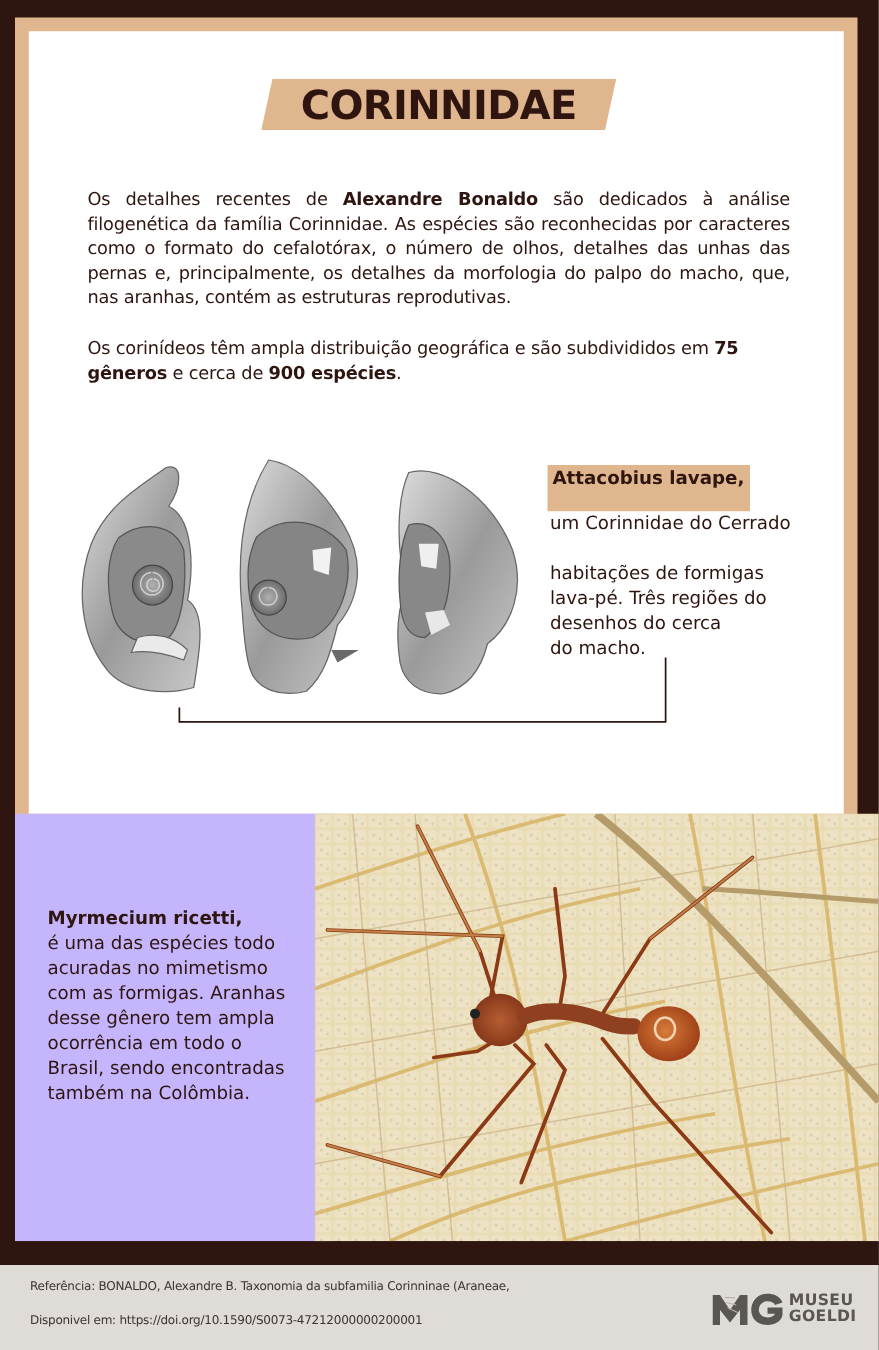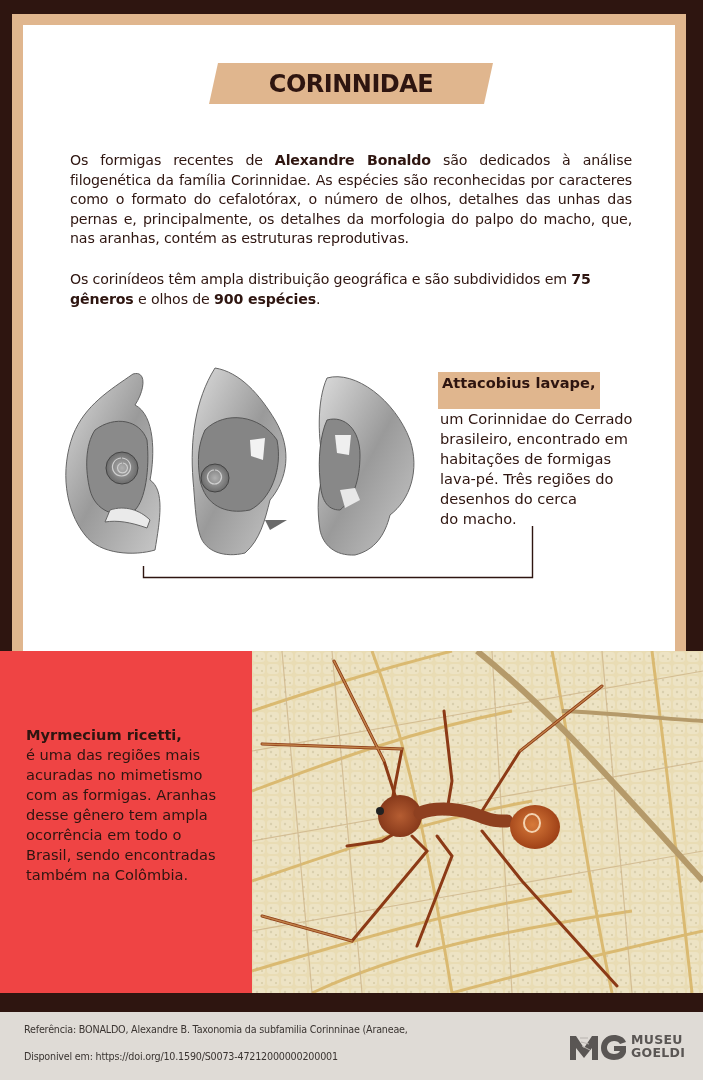--- a/index.html
+++ b/index.html
@@ -1,31 +1,31 @@
 <!DOCTYPE html>
 <html><head>
 <meta charset="utf-8">
 <style>
   html, body { margin: 0; padding: 0; }
   body { width: 703px; height: 1080px; position: relative; overflow: hidden; background: #2e1510; font-family: "DejaVu Sans", sans-serif; color: #2e1510; }
   .frame-tan { position: absolute; left: 12px; top: 14px; width: 674px; height: 651px; background: #e0b68e; }
   .panel-white { position: absolute; left: 23px; top: 25px; width: 652px; height: 626px; background: #ffffff; }
   .title-banner { position: absolute; left: 209px; top: 63px; width: 284px; height: 41px; }
   .title-banner svg { position: absolute; left: 0; top: 0; }
-  .title-text { position: absolute; left: 0; top: 0; width: 284px; height: 41px; line-height: 42px; text-align: center; font-family: "DejaVu Sans", sans-serif; font-weight: bold; font-size: 24px; letter-spacing: -0.5px; color: #2e1510; }
+  .title-text { position: absolute; left: 0; top: 0; width: 284px; height: 41px; line-height: 42px; text-align: center; font-family: "DejaVu Sans", sans-serif; font-weight: bold; font-size: 32px; letter-spacing: -0.5px; color: #2e1510; }
   .para { position: absolute; left: 70px; width: 562px; font-size: 14.2px; line-height: 19.6px; color: #2e1510; text-align: justify; letter-spacing: -0.15px; }
   .para b { font-weight: bold; }
   .para1 { top: 151px; }
   .para2 { top: 270px; text-align: left; }
   .drawings { position: absolute; left: 55px; top: 360px; width: 370px; height: 200px; }
   .bracket { position: absolute; left: 140px; top: 520px; width: 400px; height: 62px; }
   .caption { position: absolute; left: 440px; top: 372px; width: 220px; font-size: 14.6px; line-height: 20px; color: #2e1510; }
   .caption-title { display: inline-block; background: #e0b68e; font-weight: bold; padding: 1px 5px 16px 4px; margin-left: -2px; }
   .lower { position: absolute; left: 0; top: 651px; width: 703px; height: 342px; }
-  .lower-tan { position: absolute; left: 0; top: 0; width: 255px; height: 342px; background: #ef4444; }
+  .lower-tan { position: absolute; left: 12px; top: 0; width: 255px; height: 342px; background: #c4b5fd; }
   .lower-caption { position: absolute; left: 26px; top: 74px; width: 215px; font-size: 14.6px; line-height: 20px; color: #2e1510; }
   .lower-caption .sp { font-weight: bold; }
   .photo { position: absolute; left: 252px; top: 0; width: 451px; height: 342px; overflow: hidden; background: #e6d6a8; }
   .darkbar { position: absolute; left: 0; top: 993px; width: 703px; height: 19px; background: #2e1510; }
   .footer { position: absolute; left: 0; top: 1012px; width: 703px; height: 68px; background: #dfdbd6; }
   .ref { position: absolute; left: 24px; top: 11px; width: 440px; font-size: 9.6px; line-height: 13.6px; color: #3a3431; letter-spacing: -0.2px; }
   .logo { position: absolute; left: 570px; top: 20px; width: 116px; height: 30px; }
   .logo-text { position: absolute; left: 61px; top: 1px; font-weight: bold; font-size: 12.5px; line-height: 13px; color: #5a5654; letter-spacing: 0.3px; }
 </style>
 </head>
@@ -35,24 +35,24 @@
 <div class="panel-white"></div>
 
 <div class="title-banner">
   <svg width="284" height="41" viewBox="0 0 284 41">
     <polygon points="9,0 284,0 275,41 0,41" fill="#e0b68e"></polygon>
   </svg>
   <div class="title-text">CORINNIDAE</div>
 </div>
 
 <p class="para para1" style="margin:0;">
-  <span>Os formigas recentes de </span><b>Alexandre Bonaldo</b><span> são dedicados à análise filogenética da família Corinnidae. As espécies são reconhecidas por caracteres como o formato do cefalotórax, o número de olhos, detalhes das unhas das pernas e, principalmente, os detalhes da morfologia do palpo do macho, que, nas aranhas, contém as estruturas reprodutivas.</span>
+  <span>Os detalhes recentes de </span><b>Alexandre Bonaldo</b><span> são dedicados à análise filogenética da família Corinnidae. As espécies são reconhecidas por caracteres como o formato do cefalotórax, o número de olhos, detalhes das unhas das pernas e, principalmente, os detalhes da morfologia do palpo do macho, que, nas aranhas, contém as estruturas reprodutivas.</span>
 </p>
 <p class="para para2" style="margin:0;">
-  <span>Os corinídeos têm ampla distribuição geográfica e são subdivididos em </span><b>75 gêneros</b><span> e olhos de </span><b>900 espécies</b><span>.</span>
+  <span>Os corinídeos têm ampla distribuição geográfica e são subdivididos em </span><b>75 gêneros</b><span> e cerca de </span><b>900 espécies</b><span>.</span>
 </p>
 
 <svg class="drawings" width="370" height="200" viewBox="0 0 370 200">
   <defs>
     <linearGradient id="g1" x1="0" y1="0" x2="1" y2="1">
       <stop offset="0" stop-color="#dcdcdc"></stop>
       <stop offset="0.5" stop-color="#9a9a9a"></stop>
       <stop offset="1" stop-color="#c8c8c8"></stop>
     </linearGradient>
     <radialGradient id="g2" cx="0.5" cy="0.5" r="0.6">
@@ -86,32 +86,32 @@
   </g>
 </svg>
 
 <svg class="bracket" width="400" height="62" viewBox="0 0 400 62">
   <path d="M3.5,46 L3.5,57.5 L392.5,57.5 L392.5,6" fill="none" stroke="#2e1510" stroke-width="1.4"></path>
 </svg>
 
 <div class="caption">
   <span class="caption-title">Attacobius lavape,</span><br>
   <span>um Corinnidae do Cerrado</span><br>
-  <span>brasileiro, encontrado em</span><br>
+  <br>
   <span>habitações de formigas</span><br>
   <span>lava-pé. Três regiões do</span><br>
   <span>desenhos do cerca</span><br>
   <span>do macho.</span>
 </div>
 
 <div class="lower">
   <div class="lower-tan">
     <div class="lower-caption">
       <span class="sp">Myrmecium ricetti,</span><br>
-      <span>é uma das regiões mais</span><br>
+      <span>é uma das espécies todo</span><br>
       <span>acuradas no mimetismo</span><br>
       <span>com as formigas. Aranhas</span><br>
       <span>desse gênero tem ampla</span><br>
       <span>ocorrência em todo o</span><br>
       <span>Brasil, sendo encontradas</span><br>
       <span>também na Colômbia.</span>
     </div>
   </div>
   <div class="photo">
     <svg width="451" height="342" viewBox="0 0 451 342">

